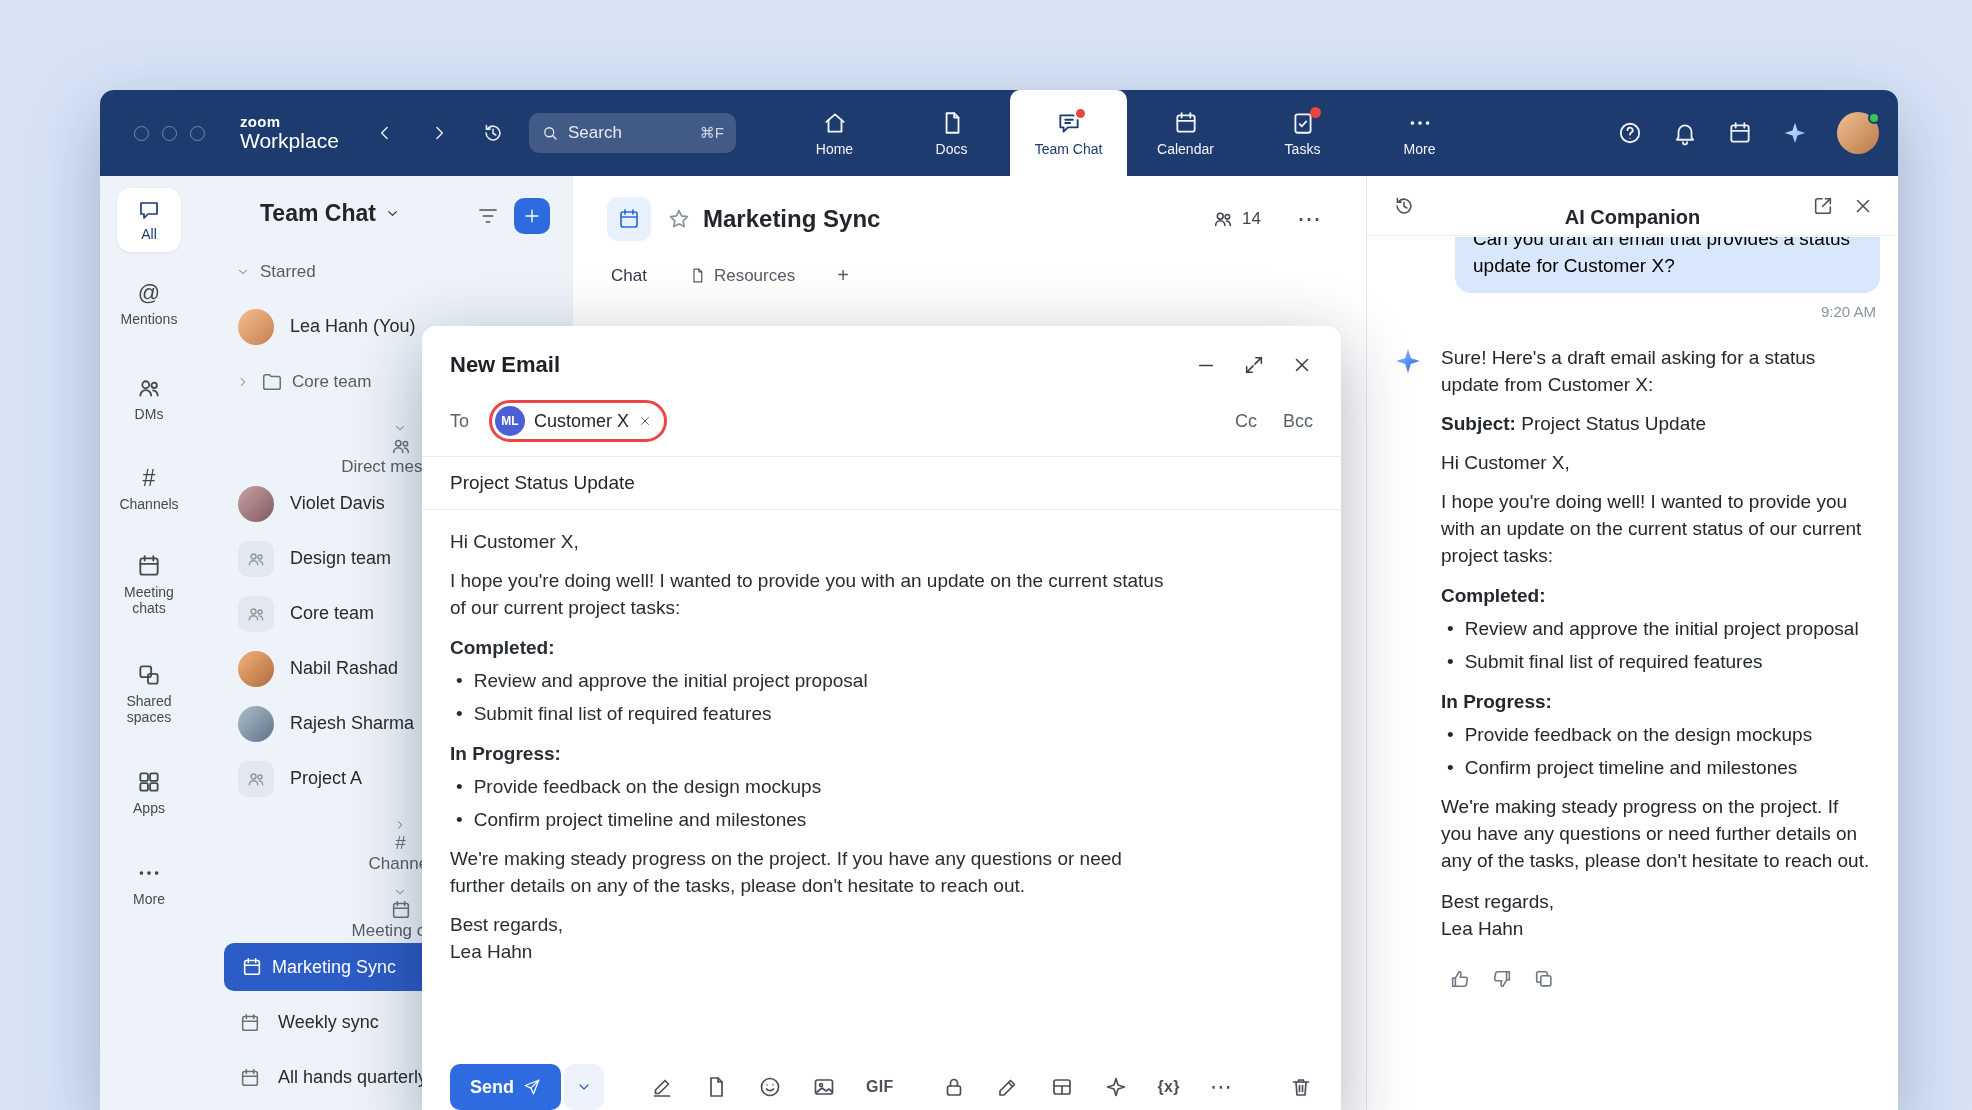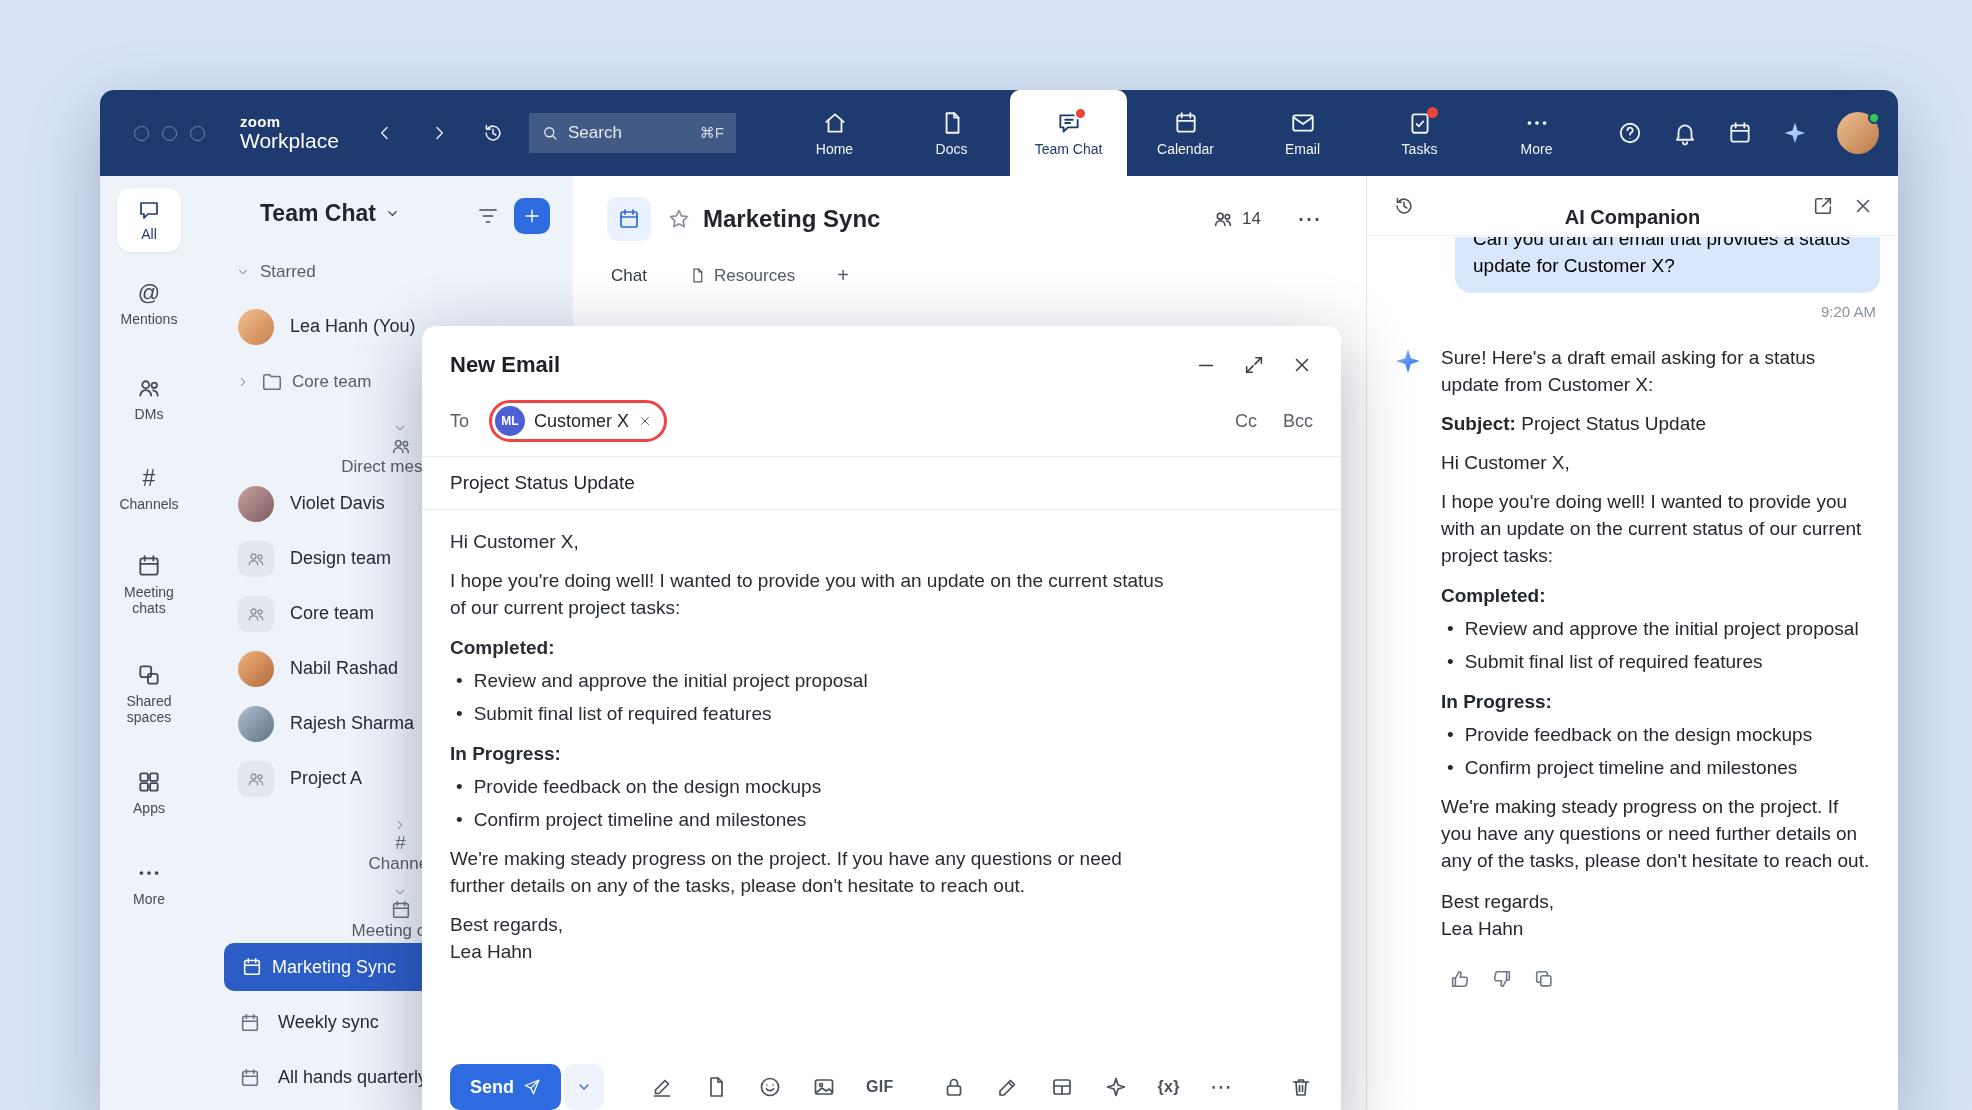--- a/index.html
+++ b/index.html
@@ -15,21 +15,21 @@
 
   
   .titlebar { position:relative; height:86px; background:#1d3b6f; color:#fff; }
   .lights { position:absolute; left:34px; top:0; height:86px; display:flex; align-items:center; gap:13px; }
   .lights span { width:15px; height:15px; border-radius:50%; border:1.6px solid #7388ad; }
   .logo { position:absolute; left:140px; top:50%; transform:translateY(-50%); line-height:1.05; }
   .logo .l1 { font-size:15px; font-weight:700; letter-spacing:.3px; }
   .logo .l2 { font-size:21px; font-weight:500; }
   .histnav { position:absolute; left:268px; top:0; height:86px; display:flex; align-items:center; gap:20px; color:rgba(255,255,255,.9); }
   .histnav .btn { width:34px; height:34px; display:flex; align-items:center; justify-content:center; border-radius:8px; }
-  .searchbox { position:absolute; left:429px; top:23px; width:207px; height:40px; border-radius:0;
+  .searchbox { position:absolute; left:429px; top:23px; width:207px; height:40px; border-radius:10px;
                background:rgba(255,255,255,.16); display:flex; align-items:center; padding:0 12px; gap:9px;
                color:rgba(255,255,255,.88); font-size:17px; }
   .searchbox .short { margin-left:auto; font-size:15px; color:rgba(255,255,255,.75); }
   .mainnav { position:absolute; left:676px; top:0; height:86px; display:flex; }
   .nav-item { width:117px; height:86px; display:flex; flex-direction:column; align-items:center; justify-content:center;
               gap:5px; color:rgba(255,255,255,.95); font-size:14px; cursor:default; }
   .nav-item .iw { position:relative; }
   .nav-item.active { background:#fff; color:#1d3b6f; border-radius:10px 10px 0 0; }
   .nav-badge { position:absolute; top:-3px; right:-5px; width:11px; height:11px; border-radius:50%; background:#e8453c; }
   .nav-item.active .nav-badge { border:2px solid #fff; width:13px; height:13px; }
@@ -219,29 +219,20 @@
         <span class="iw">
               <svg class="ic" width="26" height="26" viewBox="0 0 24 24">
                 <rect x="4" y="5" width="16" height="15" rx="2"></rect>
                 <path d="M4 10h16M8 3v4M16 3v4"></path>
               </svg>
             </span>
         <span>Calendar</span>
       </div>
       <div class="nav-item">
         <span class="iw">
-              <svg class="ic" width="26" height="26" viewBox="0 0 24 24">
-                <rect x="3" y="5" width="18" height="14" rx="2"></rect>
-                <path d="m3.5 7 8.5 6 8.5-6"></path>
-              </svg>
-            </span>
-        <span>Email</span>
-      </div>
-      <div class="nav-item">
-        <span class="iw">
           <svg class="ic" width="26" height="26" viewBox="0 0 24 24">
                 <rect x="5" y="4" width="14" height="17" rx="2"></rect>
                 <path d="m9 13 2 2 4-4.5"></path>
               </svg>
           <i class="nav-badge"></i>
         </span>
         <span>Tasks</span>
       </div>
       <div class="nav-item">
         <span class="iw">

